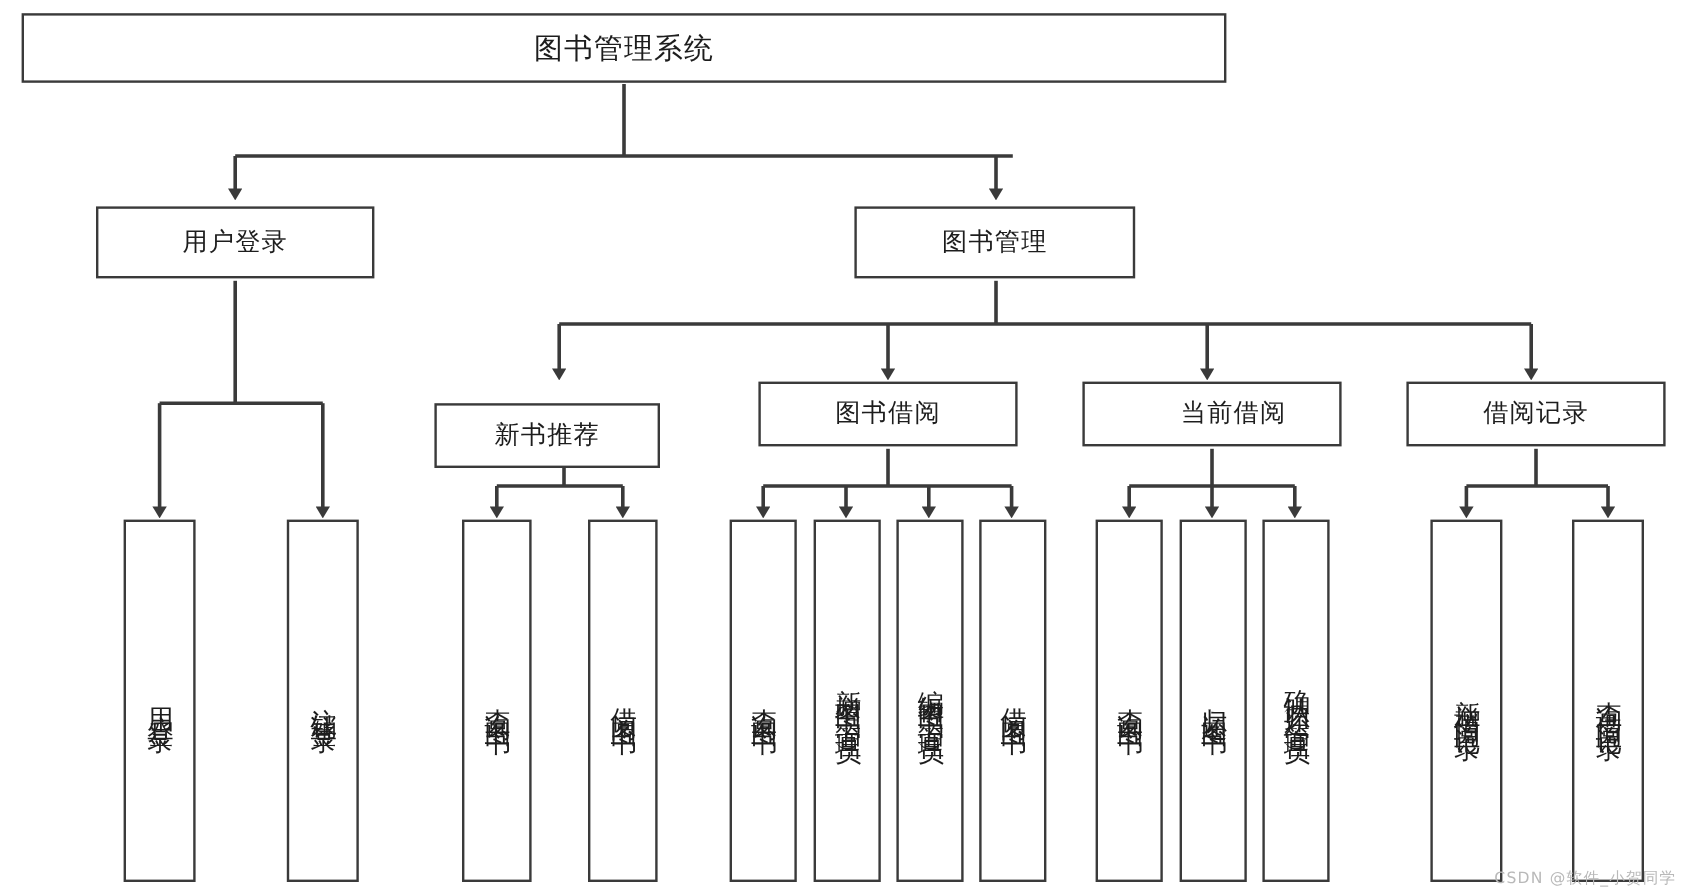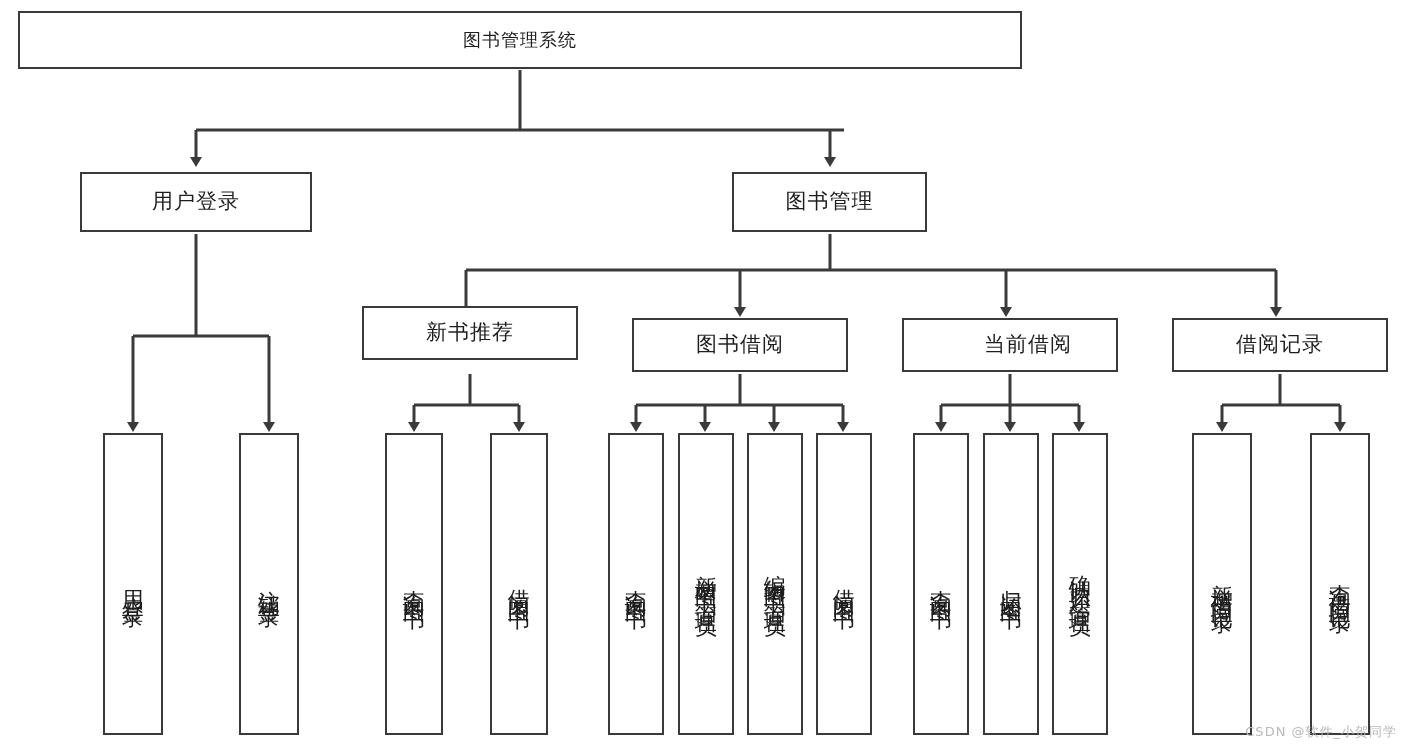--- a/index.html
+++ b/index.html
@@ -23,21 +23,21 @@
     align-items:center;
     justify-content:center;
     color:#1d1d1d;
     z-index:3;
   }
   .node-h{
     font-size:21px;
     line-height:1.1;
     letter-spacing:1px;
   }
-  .node-root{font-size:18px;}
+  .node-root{font-size:24px;}
   .node-v{
     writing-mode:vertical-rl;
     text-orientation:upright;
     font-size:22px;
     letter-spacing:6px;
     line-height:1.25;
     align-items:center;
     justify-content:center;
     padding:4px 0;
   }
@@ -114,25 +114,25 @@
     </g>
   </svg>
 
   <div class="node node-h node-root" style="left:18px;top:11px;width:1004px;height:58px;">
     <span>图书管理系统</span>
   </div>
 
   <div class="node node-h" style="left:80px;top:172px;width:232px;height:60px;">
     <span>用户登录</span>
   </div>
-  <div class="node node-h" style="left:712px;top:172px;width:195px;height:60px;margin-left:20px;">
+  <div class="node node-h" style="left:712px;top:172px;width:234px;height:60px;">
     <span>图书管理</span>
   </div>
 
-  <div class="node node-h" style="left:362px;top:306px;width:216px;height:54px;">
+  <div class="node node-h" style="left:362px;top:336px;width:188px;height:54px;">
     <span>新书推荐</span>
   </div>
   <div class="node node-h" style="left:632px;top:318px;width:216px;height:54px;">
     <span>图书借阅</span>
   </div>
   <div class="node node-h" style="left:902px;top:318px;width:216px;height:54px;padding-left:36px;">
     <span>当前借阅</span>
   </div>
   <div class="node node-h" style="left:1172px;top:318px;width:216px;height:54px;">
     <span>借阅记录</span>

